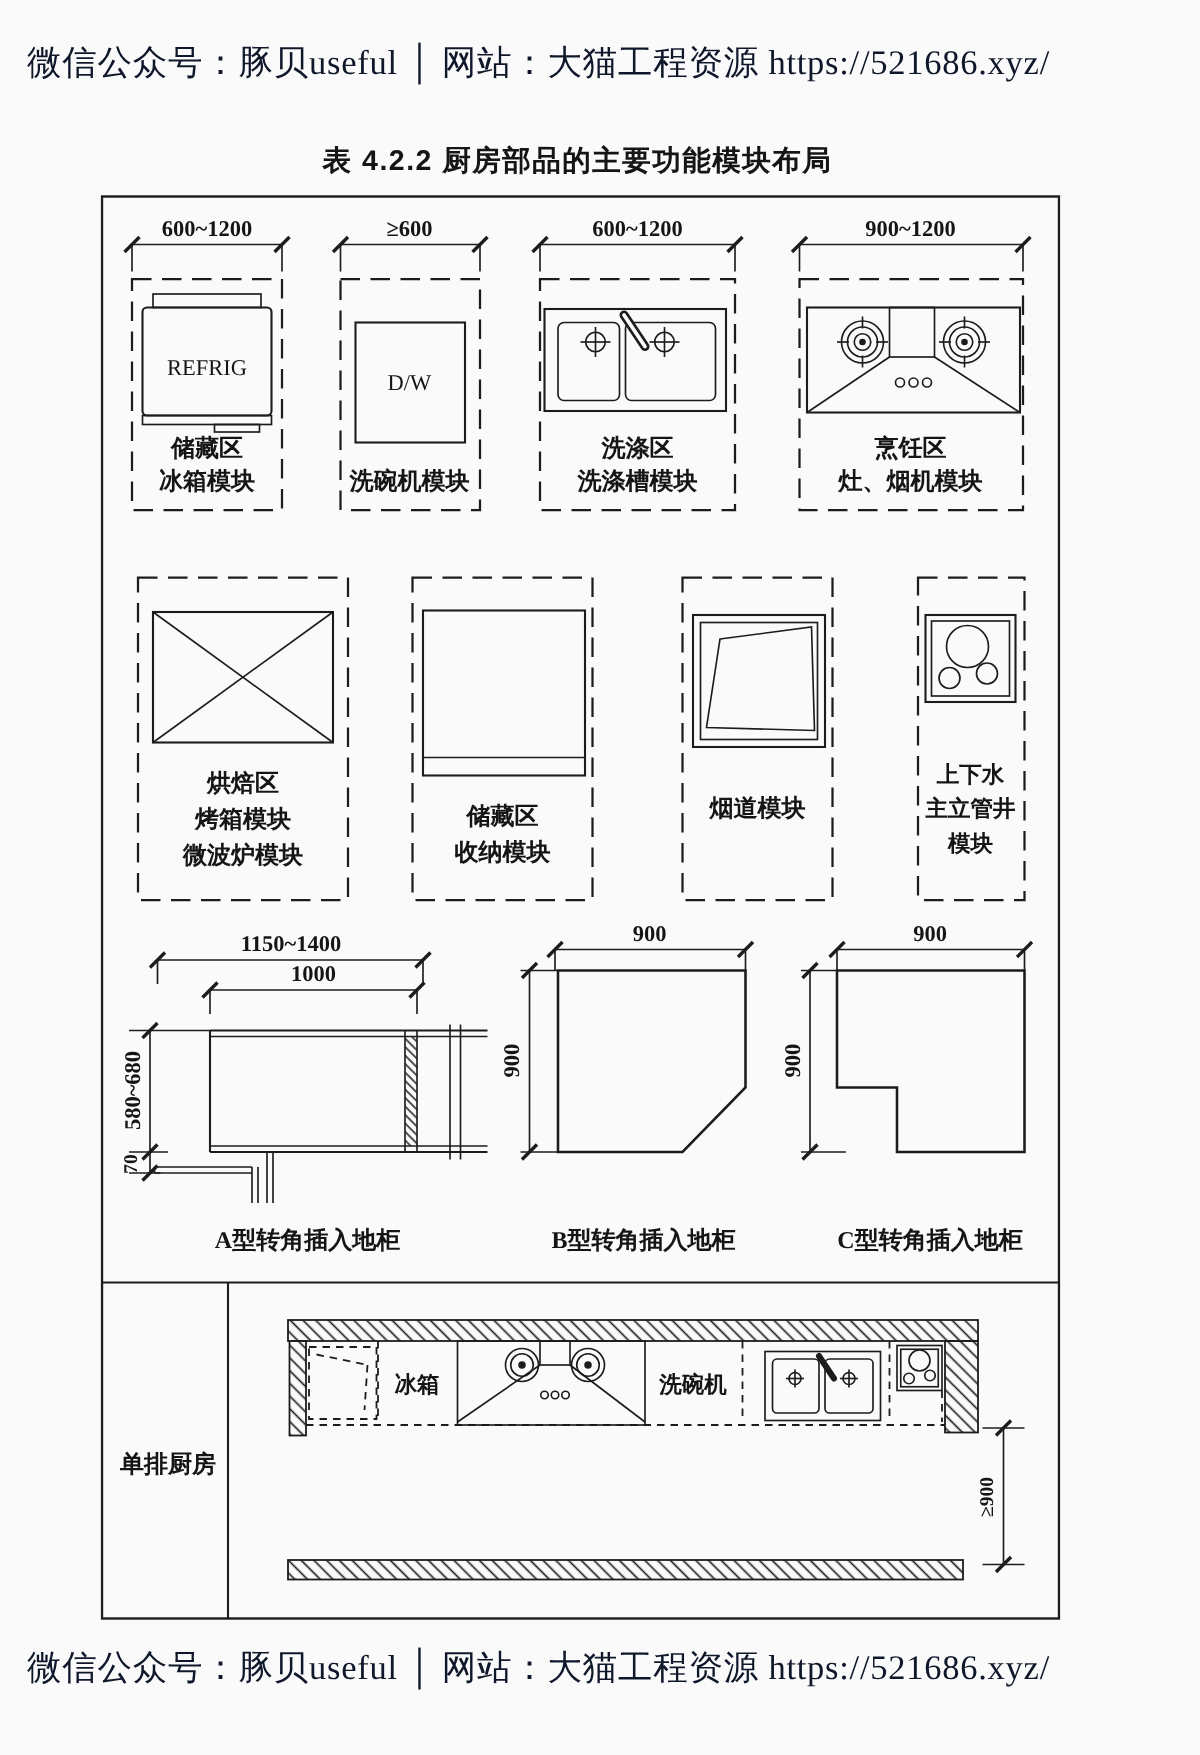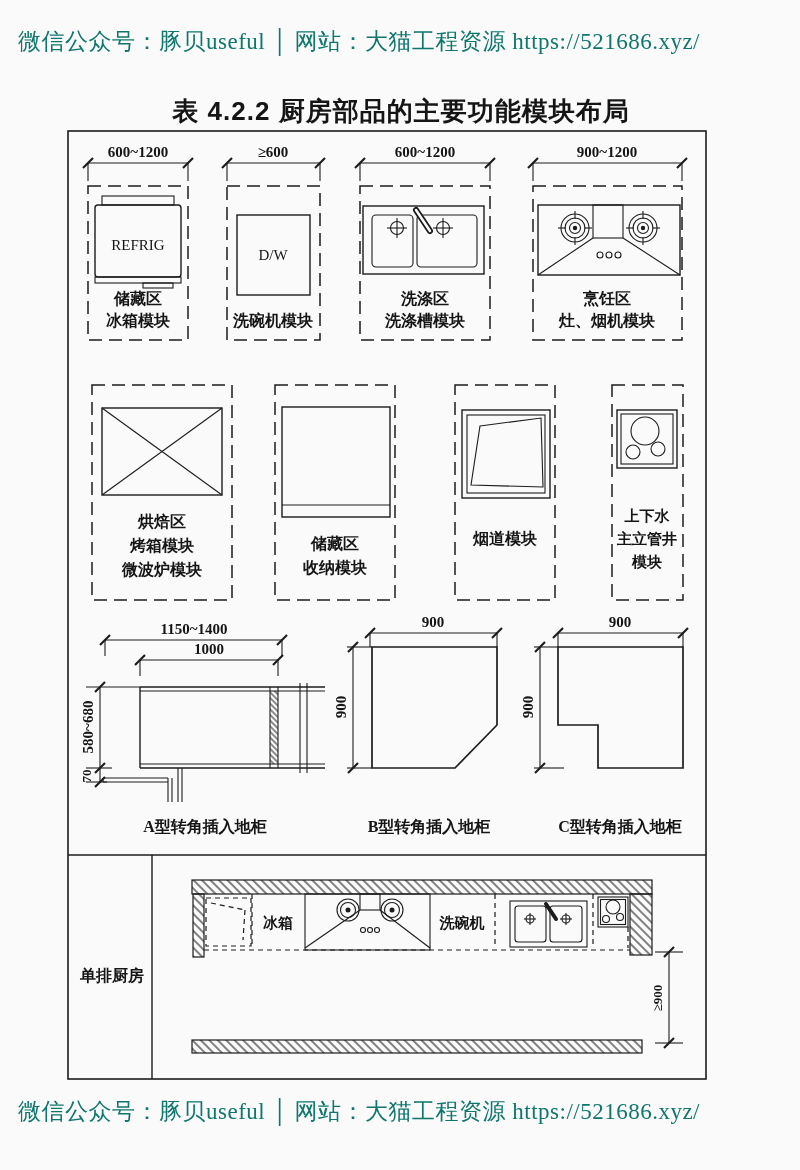--- a/index.html
+++ b/index.html
@@ -5,28 +5,28 @@
   html,body{margin:0;padding:0;}
   body{
     width:800px;height:1170px;position:relative;
     background:#fafafa;
     font-family:"Liberation Serif", serif;
     overflow:hidden;
   }
   .watermark{
     position:absolute;left:18px;width:770px;
     font-size:23px;letter-spacing:.5px;white-space:nowrap;
-    color:#0f766e;font-family:"Liberation Serif",serif;
+    color:#0f172a;font-family:"Liberation Serif",serif;
   }
   .wm-top{top:26px;}
   .wm-bottom{top:1096px;}
   .page-title{
     position:absolute;top:94px;left:0;width:770px;text-align:center;
     font-family:"Liberation Sans",sans-serif;
-    font-size:26px;font-weight:bold;color:#151515;letter-spacing:1px;margin-left:16px;
+    font-size:19px;font-weight:bold;color:#151515;letter-spacing:1px;
   }
   .figure-wrap{position:absolute;left:67px;top:130px;width:640px;height:826px;}
   svg{display:block;}
   svg text{fill:#151515;font-family:"Liberation Serif",serif;}
   .ln{stroke:#1c1c1c;stroke-width:1.4;fill:none;}
   .ln2{stroke:#1c1c1c;stroke-width:1.1;fill:none;}
   .dashbox{stroke:#1c1c1c;stroke-width:1.5;fill:none;stroke-dasharray:13 7;}
   .kdash{stroke:#1c1c1c;stroke-width:1.2;fill:none;stroke-dasharray:5 4;}
   .dim{stroke:#1c1c1c;stroke-width:1.1;fill:none;}
   .tick{stroke:#1c1c1c;stroke-width:2.2;fill:none;}

